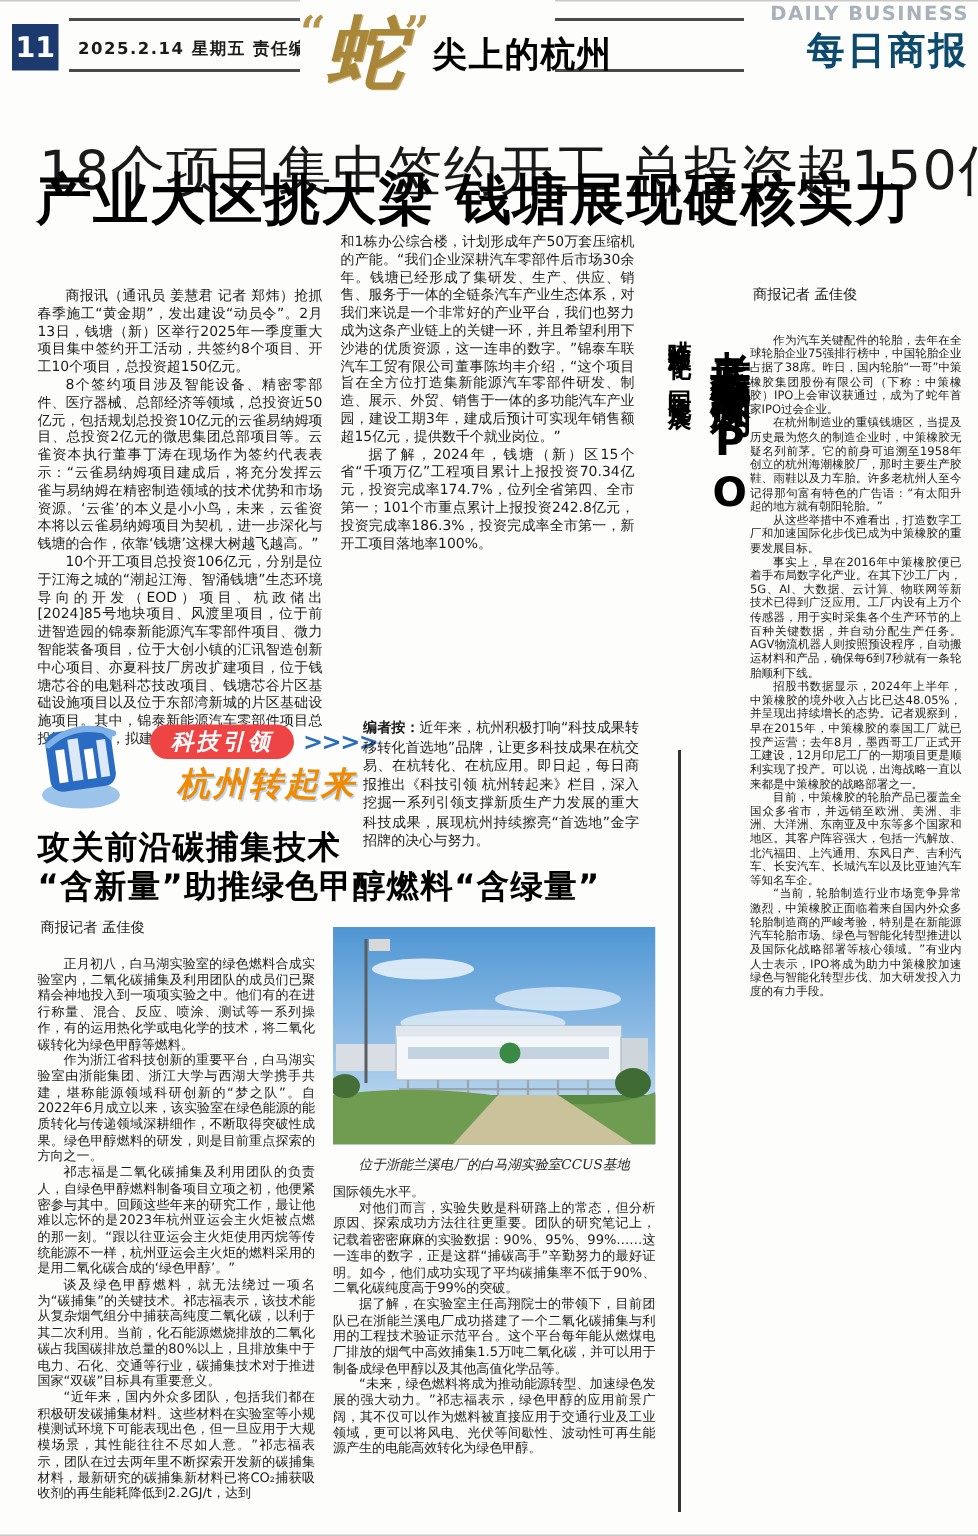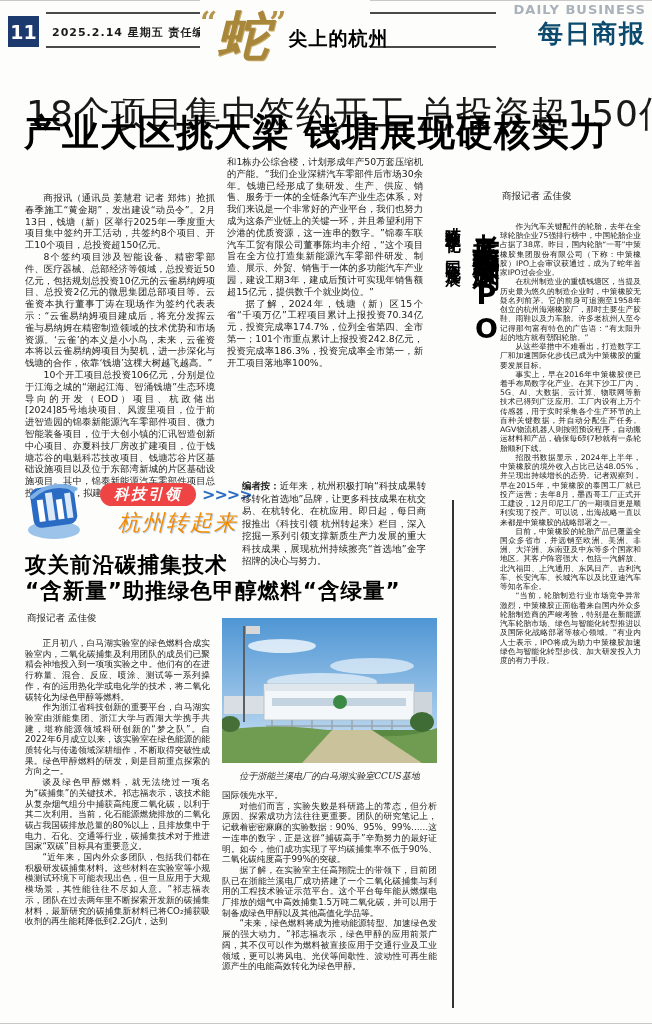--- a/index.html
+++ b/index.html
@@ -14,21 +14,21 @@
   
   .pagenum{position:absolute;left:8px;top:16px;width:31px;height:31px;background:#1d3a6e;
     color:#fff;font-weight:bold;font-size:19px;display:flex;align-items:center;justify-content:center;}
   .rule{position:absolute;height:2px;background:#4a4a4a;}
   .dateline{position:absolute;left:52px;top:25px;font-size:11px;font-weight:bold;color:#1b1b1b;letter-spacing:1px;white-space:nowrap;}
   .feature{position:absolute;left:200px;top:0;width:170px;height:60px;background:#fdfdfc;z-index:3;
     display:flex;align-items:flex-end;}
   .fq{color:#b5944a;font-family:"DejaVu Serif","Liberation Serif",serif;font-weight:bold;font-size:30px;line-height:1;transform:translateY(-22px);}
   .snake{color:#a8873a;font-family:"DejaVu Serif","Liberation Serif",serif;font-style:italic;font-weight:bold;
     font-size:52px;line-height:0.9;text-shadow:1px 1px 0 #c8ab6a;}
-  .fsuffix{font-size:19px;font-weight:900;color:#000;letter-spacing:1px;margin:0 0 8px 2px;white-space:nowrap;text-align:center;}
+  .fsuffix{font-size:23px;font-weight:900;color:#000;letter-spacing:1px;margin:0 0 8px 2px;white-space:nowrap;text-align:center;}
   .masthead{position:absolute;right:6px;top:2px;width:150px;text-align:right;background:#fdfdfc;z-index:3;}
   .mast-en{font-size:13px;font-weight:bold;color:#a9b2ba;letter-spacing:1px;}
   .mast-cn{font-size:25px;font-weight:bold;color:#0c4a6e;font-family:Liberation Serif, serif;letter-spacing:2px;}
 
   
   .kicker{position:absolute;left:26px;top:90px;width:600px;font-size:36px;color:#1a1a1a;letter-spacing:1px;white-space:nowrap;}
   .headline1{position:absolute;left:24px;top:108px;width:620px;font-size:37px;font-weight:900;color:#000;letter-spacing:1px;white-space:nowrap;}
 
   
   .col{position:absolute;text-align:justify;overflow:hidden;color:#1c1c1c;}
@@ -38,21 +38,21 @@
   .a2{font-size:8.7px;line-height:1.23;}
   .sbt{font-size:7.7px;line-height:1.2;}
   .byline{position:absolute;font-size:9.5px;color:#1c1c1c;}
 
   
   .banner-logo{position:absolute;left:20px;top:478px;}
   .pill-row{position:absolute;left:100px;top:483px;display:flex;align-items:center;gap:6px;}
   .pill{background:#ef4444;color:#fff;font-size:15px;font-weight:bold;font-style:italic;
     padding:2px 14px;border-radius:12px;letter-spacing:2px;}
   .arrows{color:#2a6cc4;font-weight:900;font-style:italic;font-size:16px;letter-spacing:-1px;}
-  .banner-title{position:absolute;left:118px;top:508px;font-size:22px;font-weight:400;font-style:italic;
+  .banner-title{position:absolute;left:118px;top:508px;font-size:22px;font-weight:700;font-style:italic;
     color:#f08a00;letter-spacing:2px;text-shadow:1px 1px 0 #bcd4f0;}
   .ednote{position:absolute;left:242px;top:480px;width:184px;height:104px;font-size:9.4px;line-height:1.33;
     text-align:justify;color:#1c1c1c;overflow:hidden;}
   .ednote b{font-weight:bold;}
 
   
   .headline2{position:absolute;left:25px;font-size:21.5px;font-weight:900;color:#000;letter-spacing:1px;white-space:nowrap;}
   .photo-wrap{position:absolute;left:222px;top:618px;width:215px;}
   .photo-caption{font-size:9px;font-style:italic;color:#222;text-align:center;margin-top:3px;
     font-family:"DejaVu Serif","Liberation Serif",serif;}
@@ -128,20 +128,21 @@
     </p>
   </div>
 
   <div class="headline2" style="top:550px;">攻关前沿碳捕集技术</div>
   <div class="headline2" style="top:576px;">“含新量”助推绿色甲醇燃料“含绿量”</div>
   <div class="byline" style="left:27px;top:612px;">商报记者 孟佳俊</div>
 
   <div class="col a2" style="left:25px;top:638px;width:185px;height:378px;">
     <p>正月初八，白马湖实验室的绿色燃料合成实验室内，二氧化碳捕集及利用团队的成员们已聚精会神地投入到一项项实验之中。他们有的在进行称量、混合、反应、喷涂、测试等一系列操作，有的运用热化学或电化学的技术，将二氧化碳转化为绿色甲醇等燃料。</p>
     <p>作为浙江省科技创新的重要平台，白马湖实验室由浙能集团、浙江大学与西湖大学携手共建，堪称能源领域科研创新的“梦之队”。自2022年6月成立以来，该实验室在绿色能源的能质转化与传递领域深耕细作，不断取得突破性成果。绿色甲醇燃料的研发，则是目前重点探索的方向之一。</p>
+    <p>祁志福是二氧化碳捕集及利用团队的负责人，自绿色甲醇燃料制备项目立项之初，他便紧密参与其中。回顾这些年来的研究工作，最让他难以忘怀的是2023年杭州亚运会主火炬被点燃的那一刻。“跟以往亚运会主火炬使用丙烷等传统能源不一样，杭州亚运会主火炬的燃料采用的是用二氧化碳合成的‘绿色甲醇’。”</p>
     <p>谈及绿色甲醇燃料，就无法绕过一项名为“碳捕集”的关键技术。祁志福表示，该技术能从复杂烟气组分中捕获高纯度二氧化碳，以利于其二次利用。当前，化石能源燃烧排放的二氧化碳占我国碳排放总量的80%以上，且排放集中于电力、石化、交通等行业，碳捕集技术对于推进国家“双碳”目标具有重要意义。</p>
     <p>“近年来，国内外众多团队，包括我们都在积极研发碳捕集材料。这些材料在实验室等小规模测试环境下可能表现出色，但一旦应用于大规模场景，其性能往往不尽如人意。”祁志福表示，团队在过去两年里不断探索开发新的碳捕集材料，最新研究的碳捕集新材料已将CO₂捕获吸收剂的再生能耗降低到2.2GJ/t，达到</p>
   </div>
 
   <div class="photo-wrap">
     <svg width="215" height="145" viewBox="0 0 215 145">
       <defs>
         <linearGradient id="sky" x1="0" y1="0" x2="0" y2="1">
           <stop offset="0" stop-color="#4f96d4"></stop>
           <stop offset="0.7" stop-color="#a8cceb"></stop>

